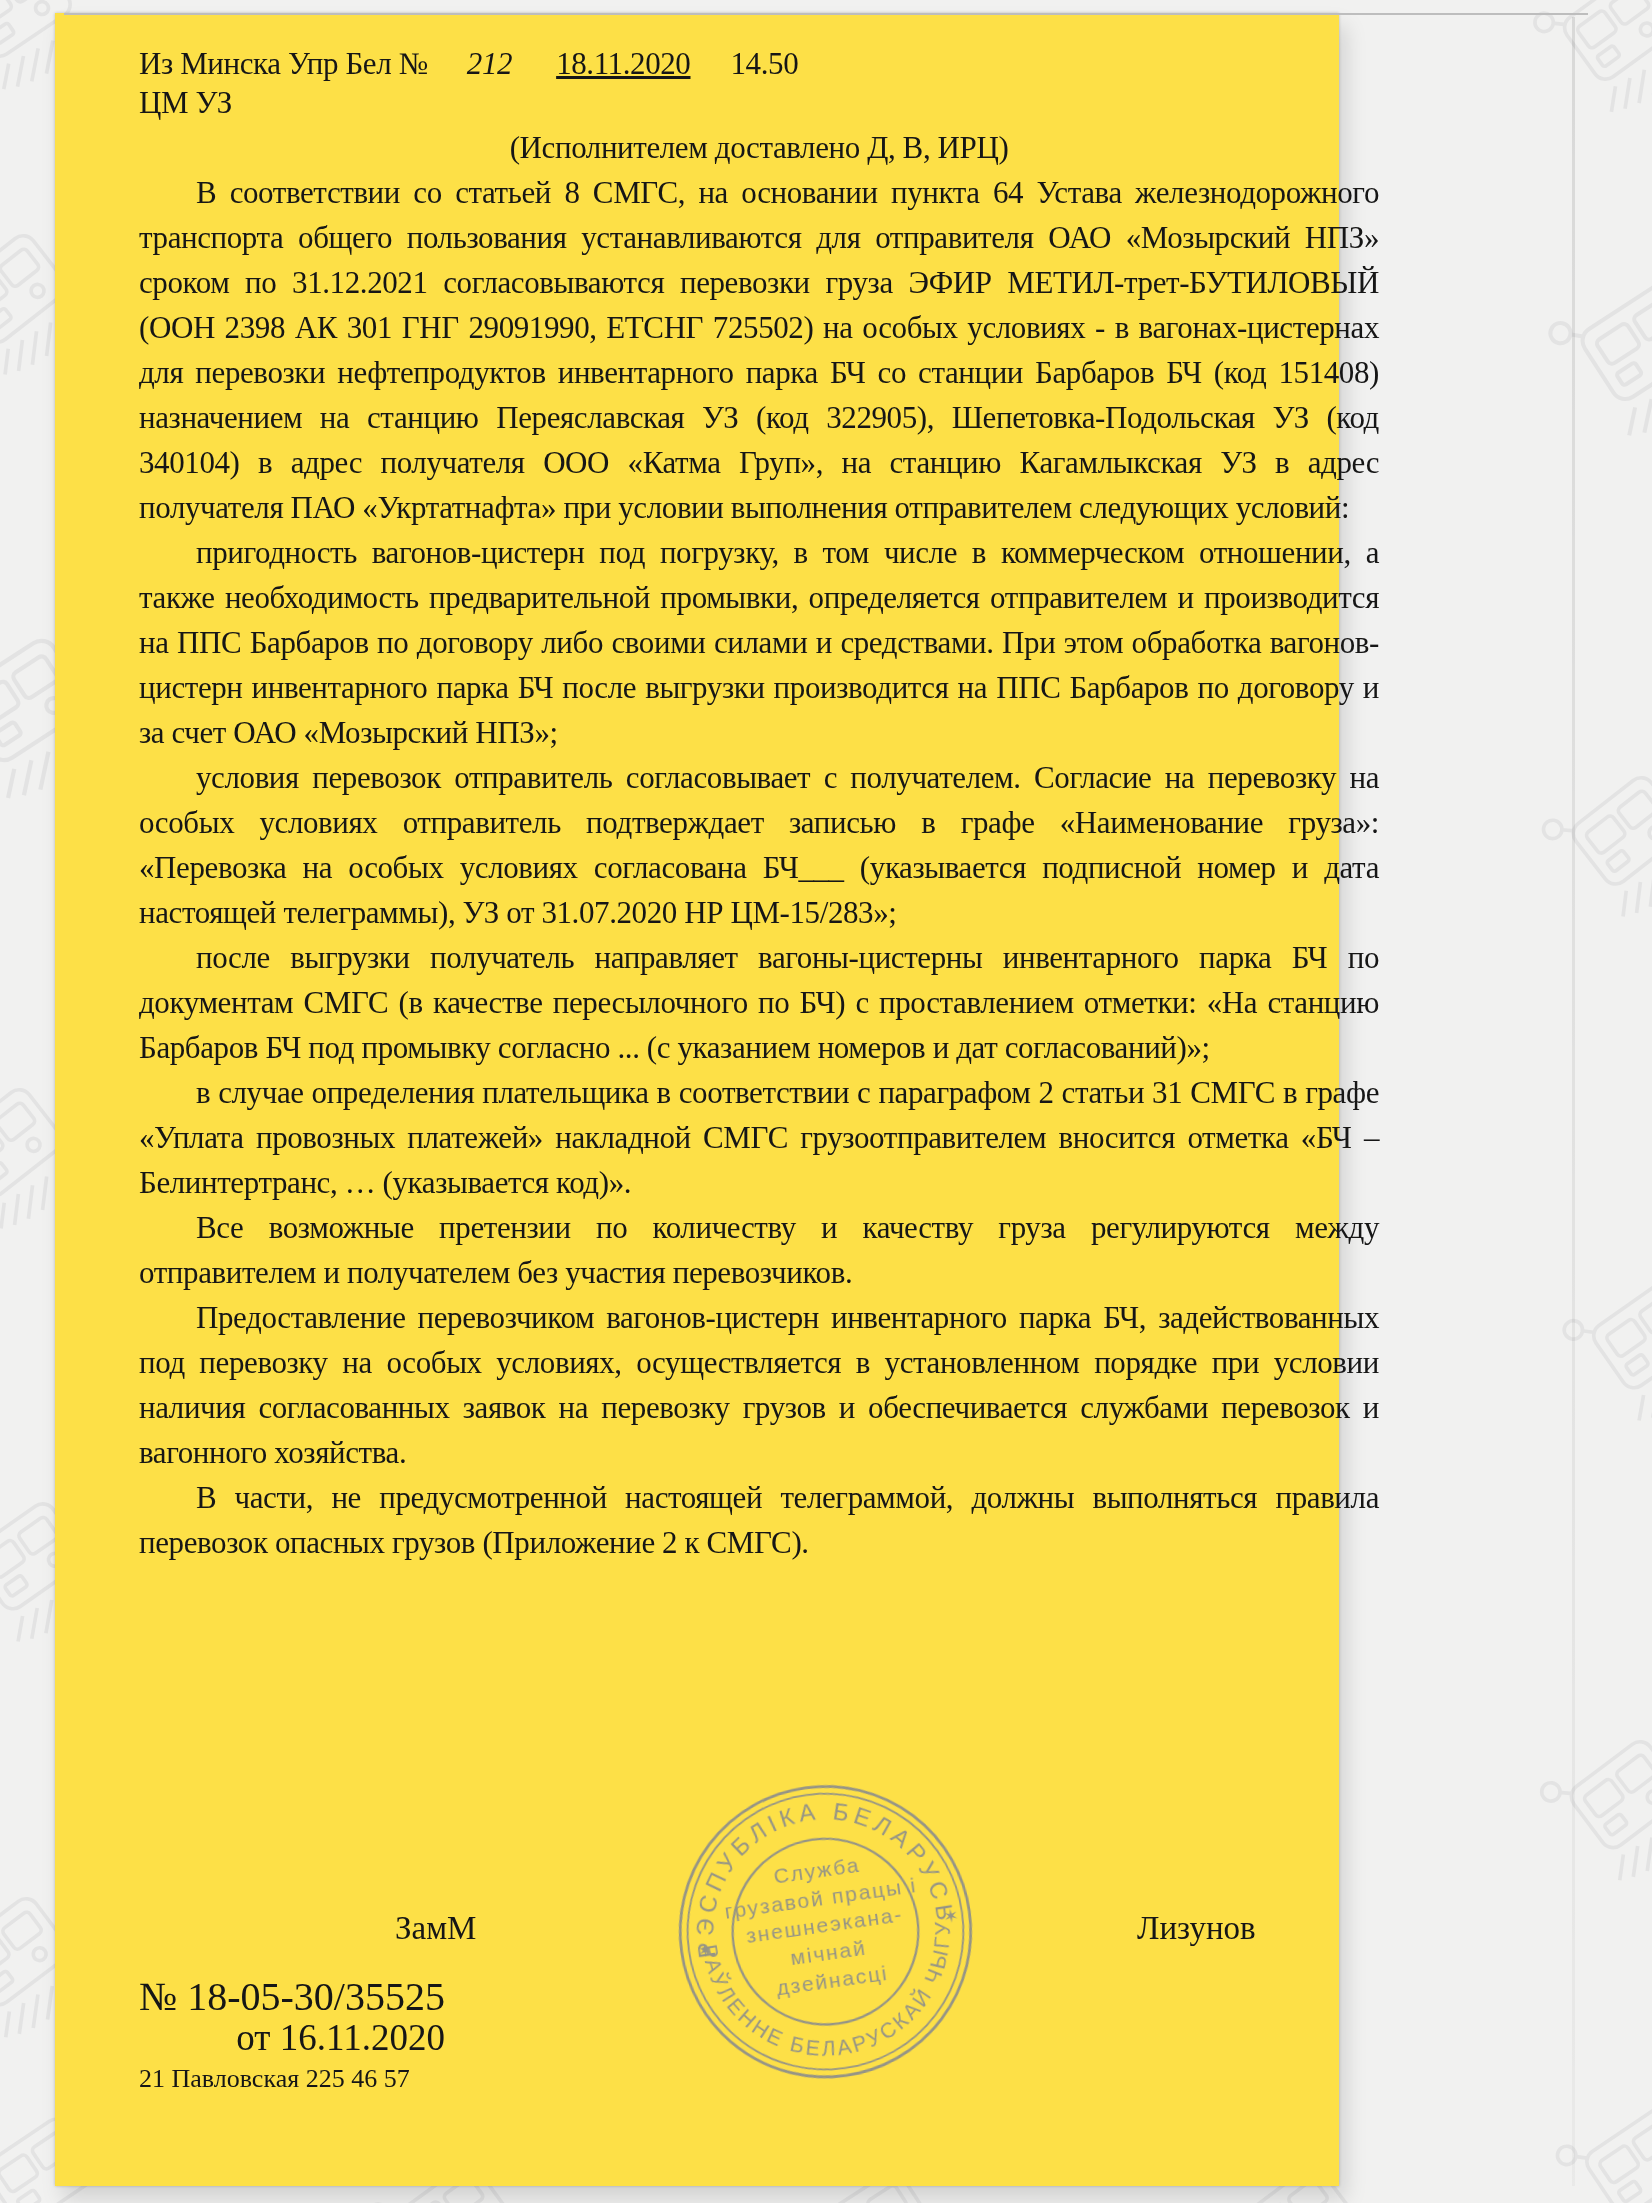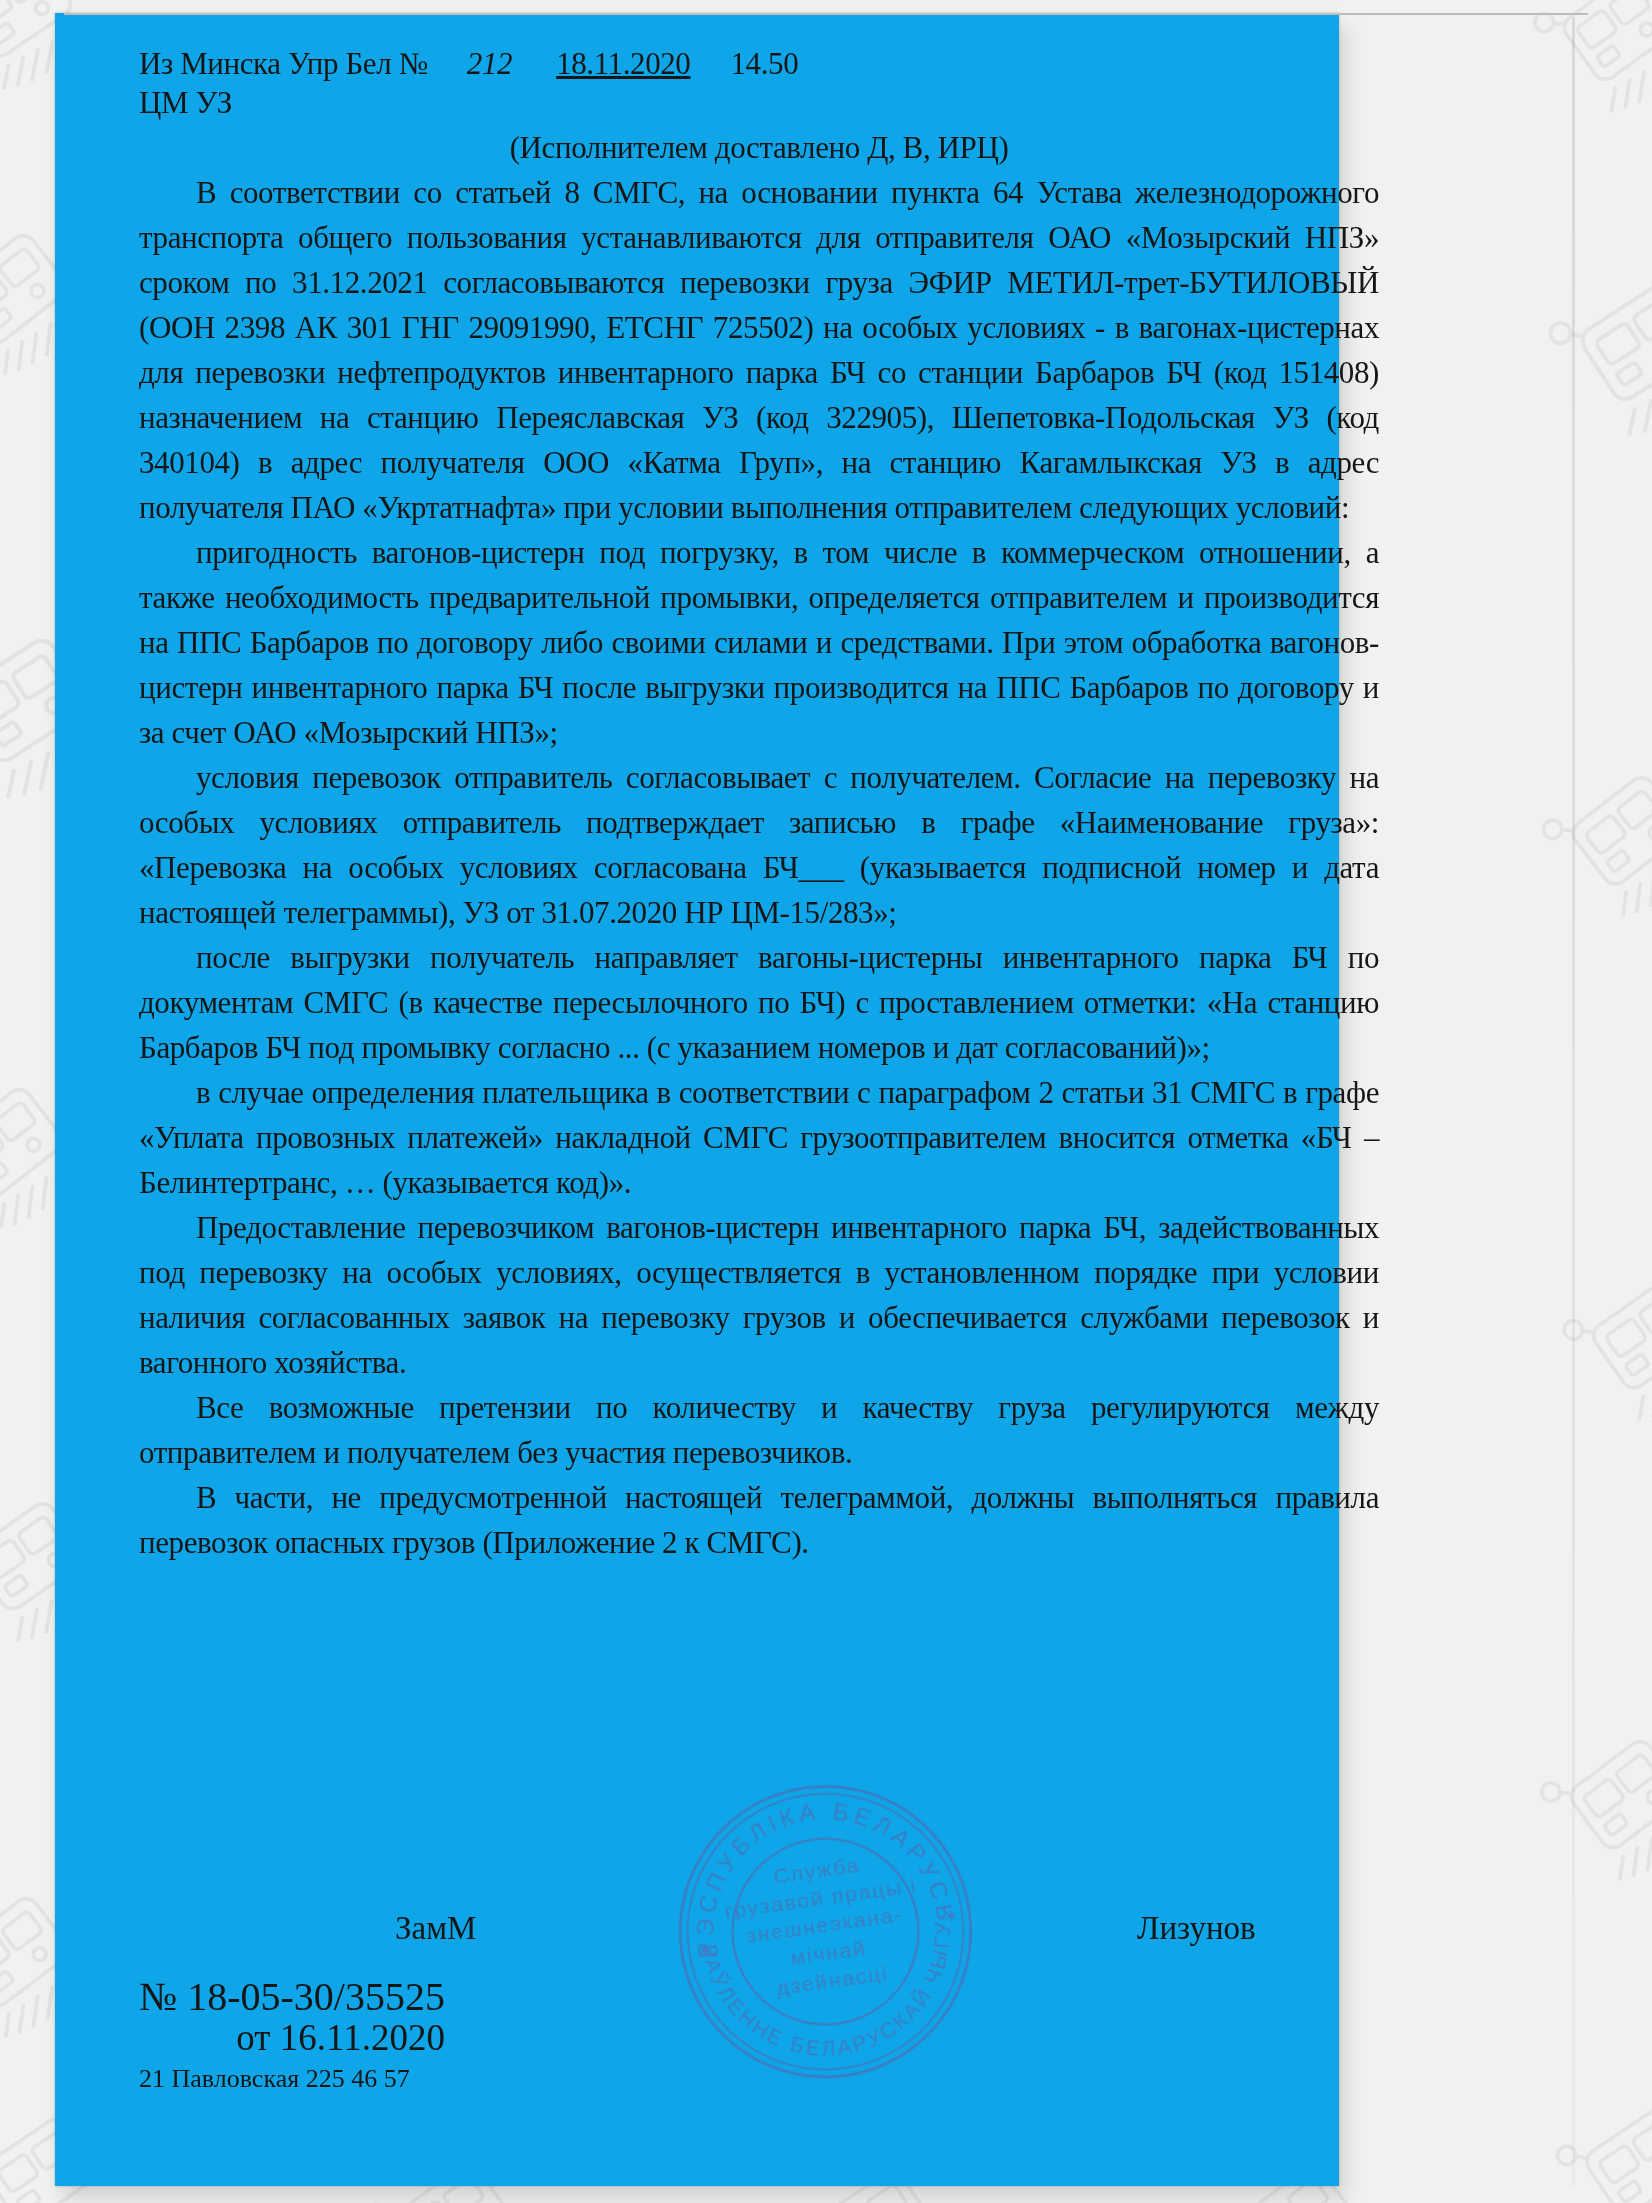--- a/index.html
+++ b/index.html
@@ -6,21 +6,21 @@
   body{
     width:1653px;height:2204px;position:relative;overflow:hidden;
     background:#f1f1f0;
     font-family:"Liberation Serif", serif;
   }
   
   .bg-train{position:absolute;width:156px;height:156px;z-index:0;}
   
   .page{
     position:absolute;left:55px;top:13px;width:1284px;height:2173px;
-    background:#0ea5e9;z-index:1;
+    background:#fde047;z-index:1;
     box-shadow:0 0 2.8px rgba(0,0,0,.22), 7.3px 13px 20px rgba(0,0,0,.13);
   }
   .page-topline{position:absolute;top:0;left:9.2px;width:1524px;height:1.8px;background:#bdbdbd;}
   .page-fold{position:absolute;top:3.7px;bottom:0;left:1517px;width:2.8px;
     background:linear-gradient(to bottom, rgba(0,0,0,.10), rgba(0,0,0,.03));}
   .page-fold-shade{position:absolute;top:0;bottom:0;left:1520px;right:0;
     background:linear-gradient(to right, rgba(0,0,0,.025), rgba(0,0,0,0));}
   .content{
     position:absolute;left:84px;top:31px;width:1240px;
     color:#161616;letter-spacing:-0.4px;
@@ -132,22 +132,22 @@
       <div>ЦМ УЗ</div>
       <div class="hdr-row4">(Исполнителем доставлено Д, В, ИРЦ)</div>
     </div>
 
     <div class="body-text">
       <p>В соответствии со статьей 8 СМГС, на основании пункта 64 Устава железнодорожного транспорта общего пользования устанавливаются для отправителя ОАО «Мозырский НПЗ» сроком по 31.12.2021 согласовываются перевозки груза ЭФИР МЕТИЛ-трет-БУТИЛОВЫЙ (ООН 2398 АК 301 ГНГ 29091990, ЕТСНГ 725502) на особых условиях - в вагонах-цистернах для перевозки нефтепродуктов инвентарного парка БЧ со станции Барбаров БЧ (код 151408) назначением на станцию Переяславская УЗ (код 322905), Шепетовка-Подольская УЗ (код 340104) в адрес получателя ООО «Катма Груп», на станцию Кагамлыкская УЗ в адрес получателя ПАО «Укртатнафта» при условии выполнения отправителем следующих условий:</p>
       <p>пригодность вагонов-цистерн под погрузку, в том числе в коммерческом отношении, а также необходимость предварительной промывки, определяется отправителем и производится на ППС Барбаров по договору либо своими силами и средствами. При этом обработка вагонов-цистерн инвентарного парка БЧ после выгрузки производится на ППС Барбаров по договору и за счет ОАО «Мозырский НПЗ»;</p>
       <p>условия перевозок отправитель согласовывает с получателем. Согласие на перевозку на особых условиях отправитель подтверждает записью в графе «Наименование груза»: «Перевозка на особых условиях согласована БЧ___ (указывается подписной номер и дата настоящей телеграммы), УЗ от 31.07.2020 НР ЦМ-15/283»;</p>
       <p>после выгрузки получатель направляет вагоны-цистерны инвентарного парка БЧ по документам СМГС (в качестве пересылочного по БЧ) с проставлением отметки: «На станцию Барбаров БЧ под промывку согласно ... (с указанием номеров и дат согласований)»;</p>
       <p>в случае определения плательщика в соответствии с параграфом 2 статьи 31 СМГС в графе «Уплата провозных платежей» накладной СМГС грузоотправителем вносится отметка «БЧ – Белинтертранс, … (указывается код)».</p>
+      <p>Все возможные претензии по количеству и качеству груза регулируются между отправителем и получателем без участия перевозчиков.</p>
       <p>Предоставление перевозчиком вагонов-цистерн инвентарного парка БЧ, задействованных под перевозку на особых условиях, осуществляется в установленном порядке при условии наличия согласованных заявок на перевозку грузов и обеспечивается службами перевозок и вагонного хозяйства.</p>
-      <p>Все возможные претензии по количеству и качеству груза регулируются между отправителем и получателем без участия перевозчиков.</p>
       <p>В части, не предусмотренной настоящей телеграммой, должны выполняться правила перевозок опасных грузов (Приложение 2 к СМГС).</p>
     </div>
   </div>
 
   <div class="sig">
     <span class="sig-pos">ЗамМ</span>
     <span class="sig-name">Лизунов</span>
   </div>
 
   <div class="ref">

